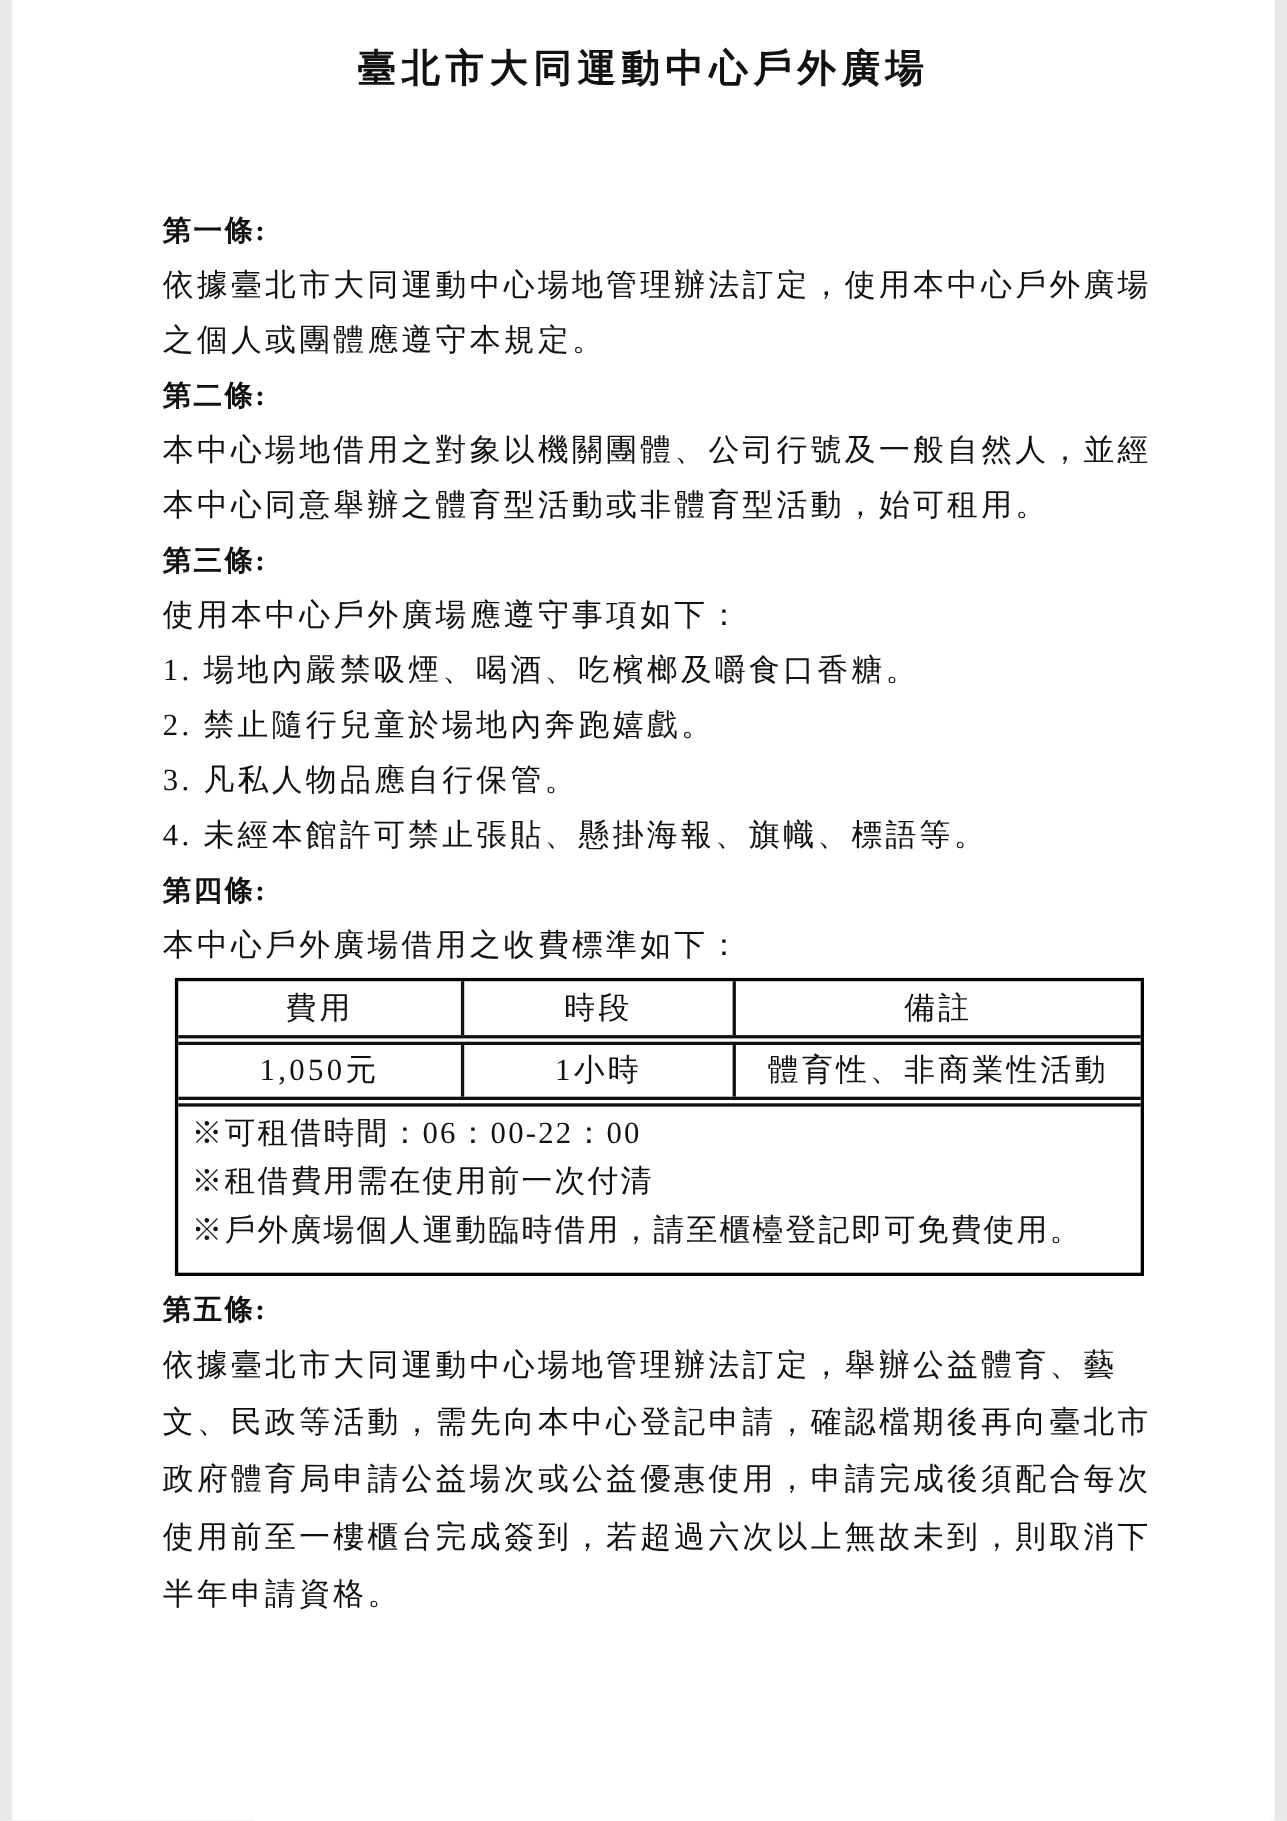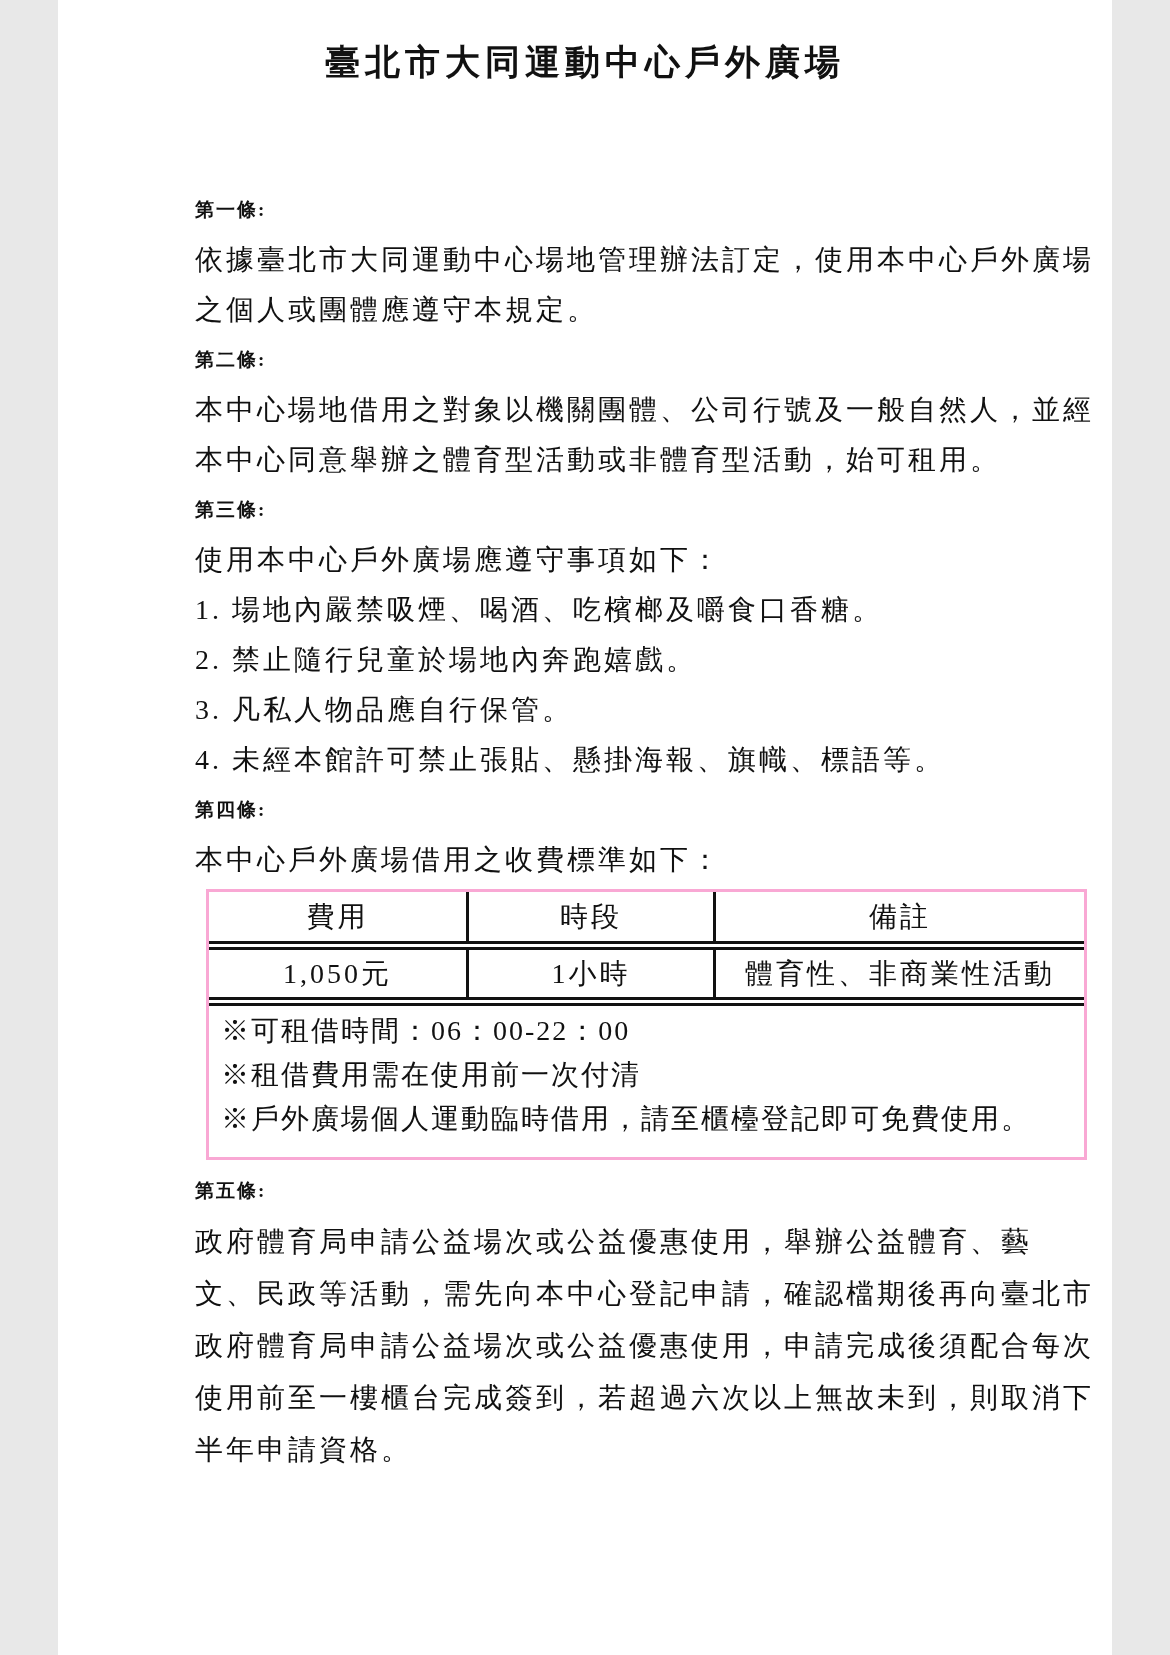--- a/index.html
+++ b/index.html
@@ -2,21 +2,21 @@
 <html><head>
 <meta charset="utf-8">
 <style>
   html, body {
     margin: 0;
     padding: 0;
     background: #e8e8e8;
   }
   .page {
     position: relative;
-    width: 1054px;
+    width: 1148px;
     height: 1655px;
     margin: 0 auto;
     background: #ffffff;
     color: #111111;
     font-family: "Liberation Serif", "DejaVu Serif", serif;
     overflow: hidden;
   }
   .titles {
     position: absolute;
     top: 34px;
@@ -31,38 +31,38 @@
     line-height: 57px;
     white-space: nowrap;
   }
   .content {
     position: absolute;
     left: 137px;
     top: 185px;
     width: 900px;
   }
   .h-line {
-    font-size: 19px;
+    font-size: 26px;
     font-weight: 700;
     letter-spacing: 2px;
     line-height: 50px;
     white-space: nowrap;
   }
   .b-line {
     font-size: 28px;
     font-weight: 400;
     letter-spacing: 3px;
     line-height: 50px;
     white-space: nowrap;
   }
   .fee-table {
     box-sizing: border-box;
     margin-left: 11px;
     width: 881px;
-    border: 3px solid #f9a8d4;
+    border: 3px solid #000000;
     margin-top: 4px;
     margin-bottom: 6px;
   }
   .ft-row {
     display: flex;
     border-bottom: 9px double #111111;
   }
   .ft-cell {
     box-sizing: border-box;
     font-size: 28px;
@@ -129,21 +129,21 @@
       </div>
       <div class="ft-notes">
         <div class="ft-note-line">※可租借時間：06：00-22：00</div>
         <div class="ft-note-line">※租借費用需在使用前一次付清</div>
         <div class="ft-note-line">※戶外廣場個人運動臨時借用，請至櫃檯登記即可免費使用。</div>
       </div>
     </div>
 
     <div class="sec5">
       <div class="h-line">第五條:</div>
-      <div class="b-line">政府體育局申請公益場次或公益優惠使用，舉辦公益體育、藝</div>
+      <div class="b-line">依據臺北市大同運動中心場地管理辦法訂定，舉辦公益體育、藝</div>
       <div class="b-line">文、民政等活動，需先向本中心登記申請，確認檔期後再向臺北市</div>
       <div class="b-line">政府體育局申請公益場次或公益優惠使用，申請完成後須配合每次</div>
       <div class="b-line">使用前至一樓櫃台完成簽到，若超過六次以上無故未到，則取消下</div>
       <div class="b-line">半年申請資格。</div>
     </div>
 
   </div>
 </div>
 
 </body></html>

